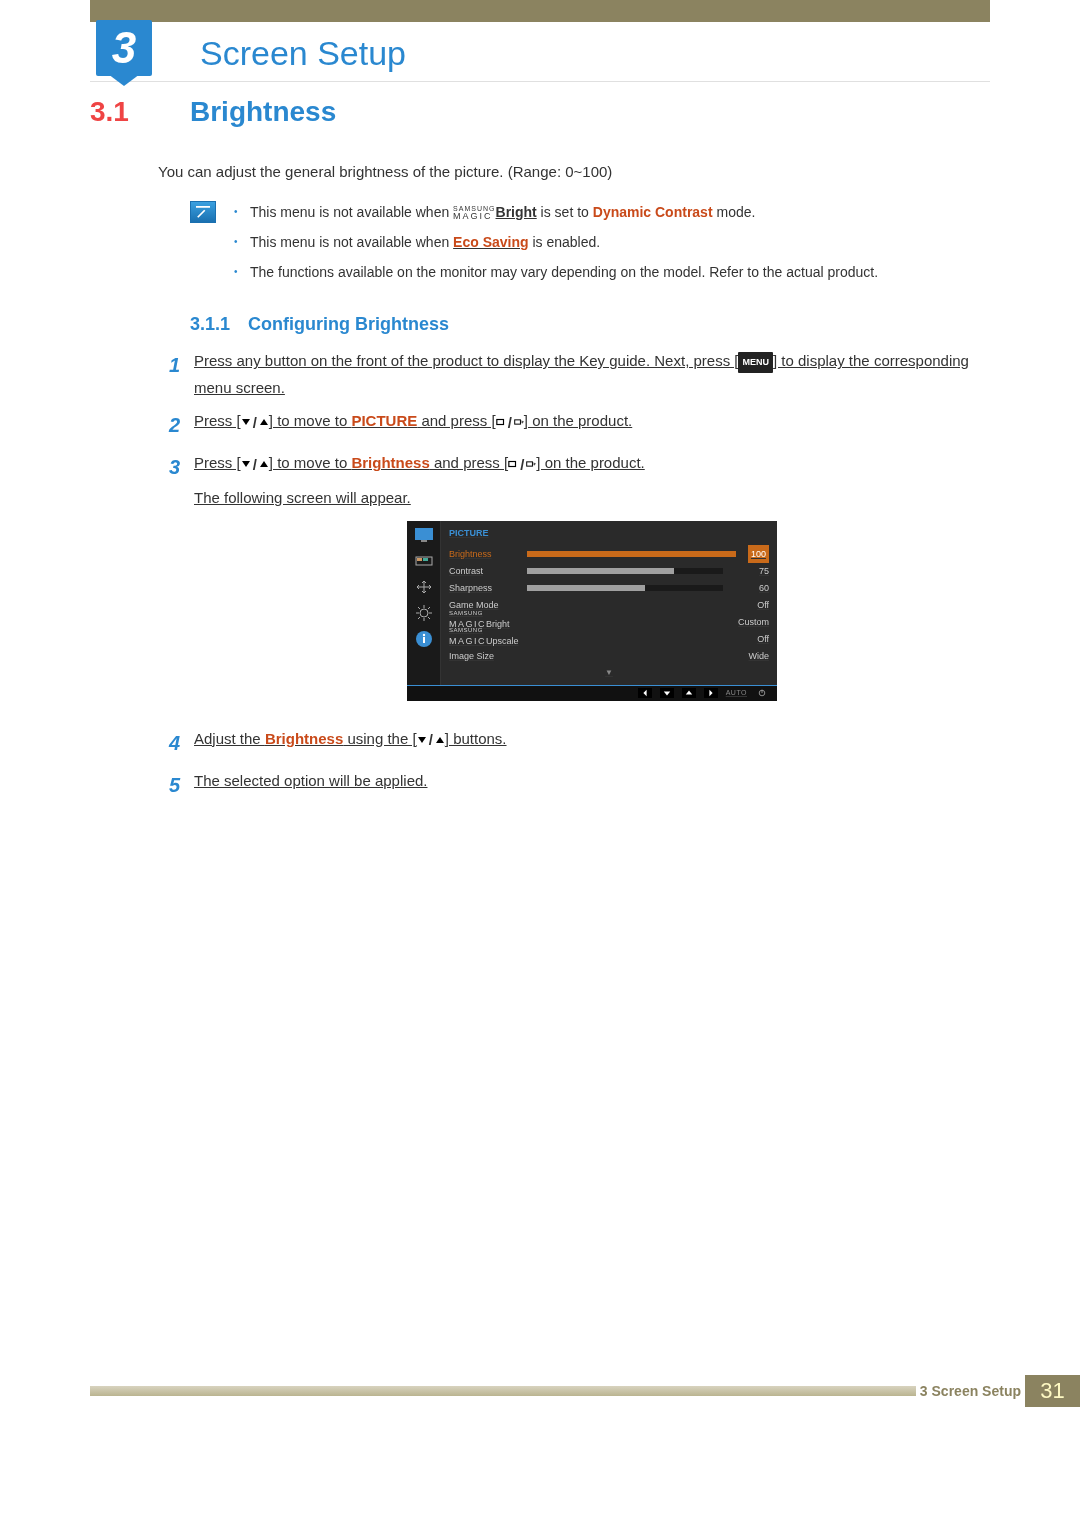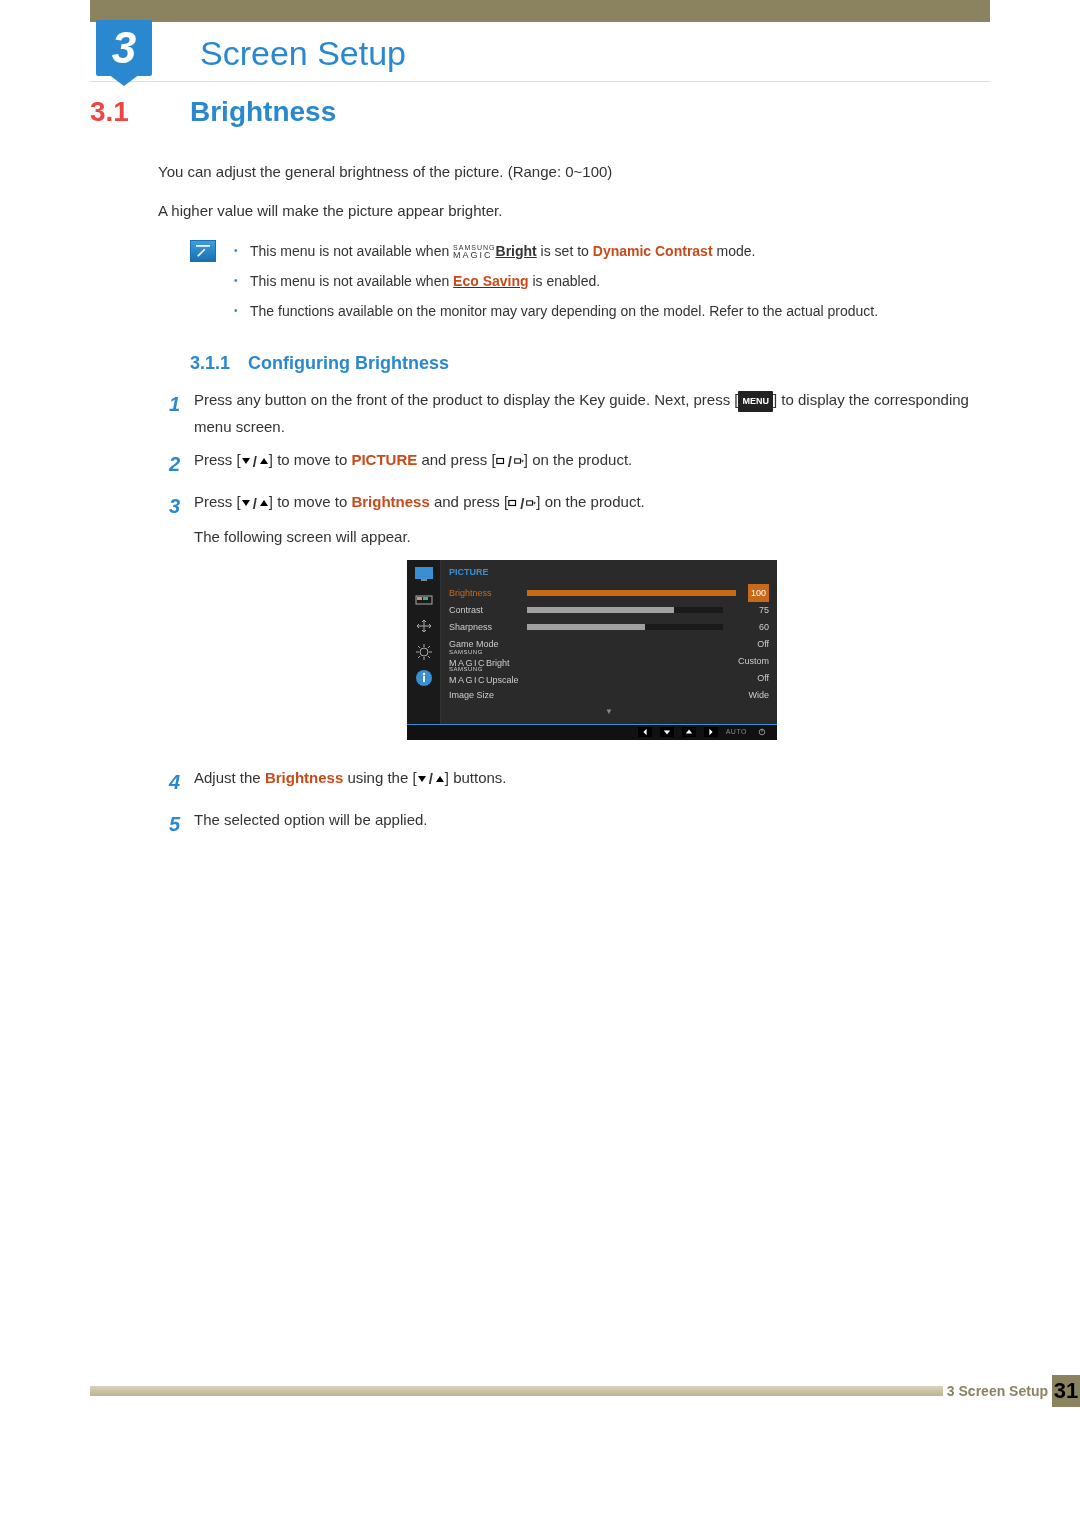--- a/index.html
+++ b/index.html
@@ -23,21 +23,21 @@
   .magic { font-size: 9px; letter-spacing: 1px; display: inline-block; line-height: 0.9; vertical-align: middle; }
   .magic .top { font-size: 7px; display: block; }
   .magic .bot { font-size: 9px; display: block; letter-spacing: 2px; }
   .emph-red { color: #c94a1a; font-weight: bold; }
   .subsec-head { display: flex; align-items: baseline; margin: 20px 0 12px 100px; }
   .subsec-num { color: #2a88d0; font-size: 18px; font-weight: bold; width: 58px; }
   .subsec-title { color: #2a88d0; font-size: 18px; font-weight: bold; }
   .steps { list-style: none; margin-left: 72px; }
   .steps li { display: flex; gap: 14px; font-size: 15px; line-height: 1.8; margin-bottom: 6px; }
   .step-num { color: #2a88d0; font-style: italic; font-size: 20px; font-weight: bold; width: 18px; text-align: right; flex-shrink: 0; }
-  .step-body { flex: 1; color: #333; }
+  .step-body { flex: 1; color: #333; text-decoration: underline; }
   .btn-inline { display: inline-block; background: #222; color: #fff; font-family: Arial; font-size: 9px; font-weight: bold; padding: 2px 4px; vertical-align: middle; border-radius: 1px; }
   .tri-icons { display: inline-flex; align-items: center; gap: 2px; vertical-align: middle; }
   .tri-icons svg { width: 10px; height: 10px; }
   .osd { width: 370px; margin: 10px auto 18px auto; background: #1a1a1a; color: #ccc; font-size: 9px; }
   .osd-main { display: flex; }
   .osd-sidebar { width: 34px; background: #1a1a1a; display: flex; flex-direction: column; align-items: center; padding: 6px 0; gap: 10px; border-right: 1px solid #333; }
   .osd-sb-icon { width: 20px; height: 16px; display: flex; align-items: center; justify-content: center; }
   .osd-center { flex: 1; padding: 4px 8px 4px 8px; background: #2a2a2a; }
   .osd-tab { color: #3a8fd4; font-size: 9px; font-weight: bold; margin-bottom: 4px; }
   .osd-row { display: flex; align-items: center; height: 17px; font-size: 9px; }
@@ -48,41 +48,40 @@
   .osd-row .val { width: 38px; text-align: right; color: #ccc; font-size: 9px; }
   .osd-row.active .val { background: #c96a1a; color: #fff; padding: 1px 3px; width: auto; margin-left: 4px; }
   .osd-right { width: 82px; padding: 6px 6px; font-size: 8px; color: #ccc; line-height: 1.3; border-left: 1px solid #333; }
   .osd-footer { display: flex; justify-content: flex-end; align-items: center; gap: 8px; padding: 3px 8px; background: #111; height: 16px; border-top: 1px solid #3a8fd4; }
   .osd-footer .fbtn { width: 14px; height: 10px; background: #000; display: flex; align-items: center; justify-content: center; }
   .osd-footer .fbtn svg { width: 8px; height: 8px; fill: #fff; }
   .osd-footer .auto { color: #888; font-size: 7px; letter-spacing: 0.5px; }
   .page-footer { position: absolute; bottom: 20px; left: 90px; right: 0; display: flex; align-items: center; }
   .pf-bar { flex: 1; height: 10px; background: linear-gradient(#d8d3bf,#bab490); margin-right: 0; }
   .pf-label { color: #8b8360; font-size: 14px; font-weight: bold; padding: 0 4px; }
-  .pf-num { background: #8b8360; color: #000000; font-size: 22px; font-weight: bold; width: 28px; height: 32px; display: flex; align-items: center; justify-content: center; }
+  .pf-num { background: #8b8360; color: #fef9c3; font-size: 22px; font-weight: normal; width: 55px; height: 32px; display: flex; align-items: center; justify-content: center; }
   .osd-down-arrow { text-align: center; color: #888; font-size: 8px; margin-top: 2px; }
 </style>
 </head>
 <body>
 
 <div class="page">
 
   <div class="top-header">
     <div class="chap-num">3</div>
     <div class="chap-title">Screen Setup</div>
   </div>
 
 
   <div class="section-head">
     <span class="sec-num">3.1</span>
     <span class="sec-title">Brightness</span>
   </div>
 
   <p class="body-text">You can adjust the general brightness of the picture. (Range: 0~100)</p>
-  <p class="body-text">A higher value will make the picture appear brighter.</p>
 
   <div class="note-block">
     <div class="note-icon">
       <svg viewBox="0 0 20 16">
           <path d="M2 2 L18 2 M4 14 L12 6" stroke="#fff" stroke-width="2" fill="none"></path>
         </svg>
     </div>
     <ul class="note-list">
       <li>
         <span>This menu is not available when </span><span class="magic"><span class="top">SAMSUNG</span><span class="bot">MAGIC</span></span><u><b>Bright</b></u><span> is set to </span><span class="emph-red">Dynamic Contrast</span><span> mode.</span>

